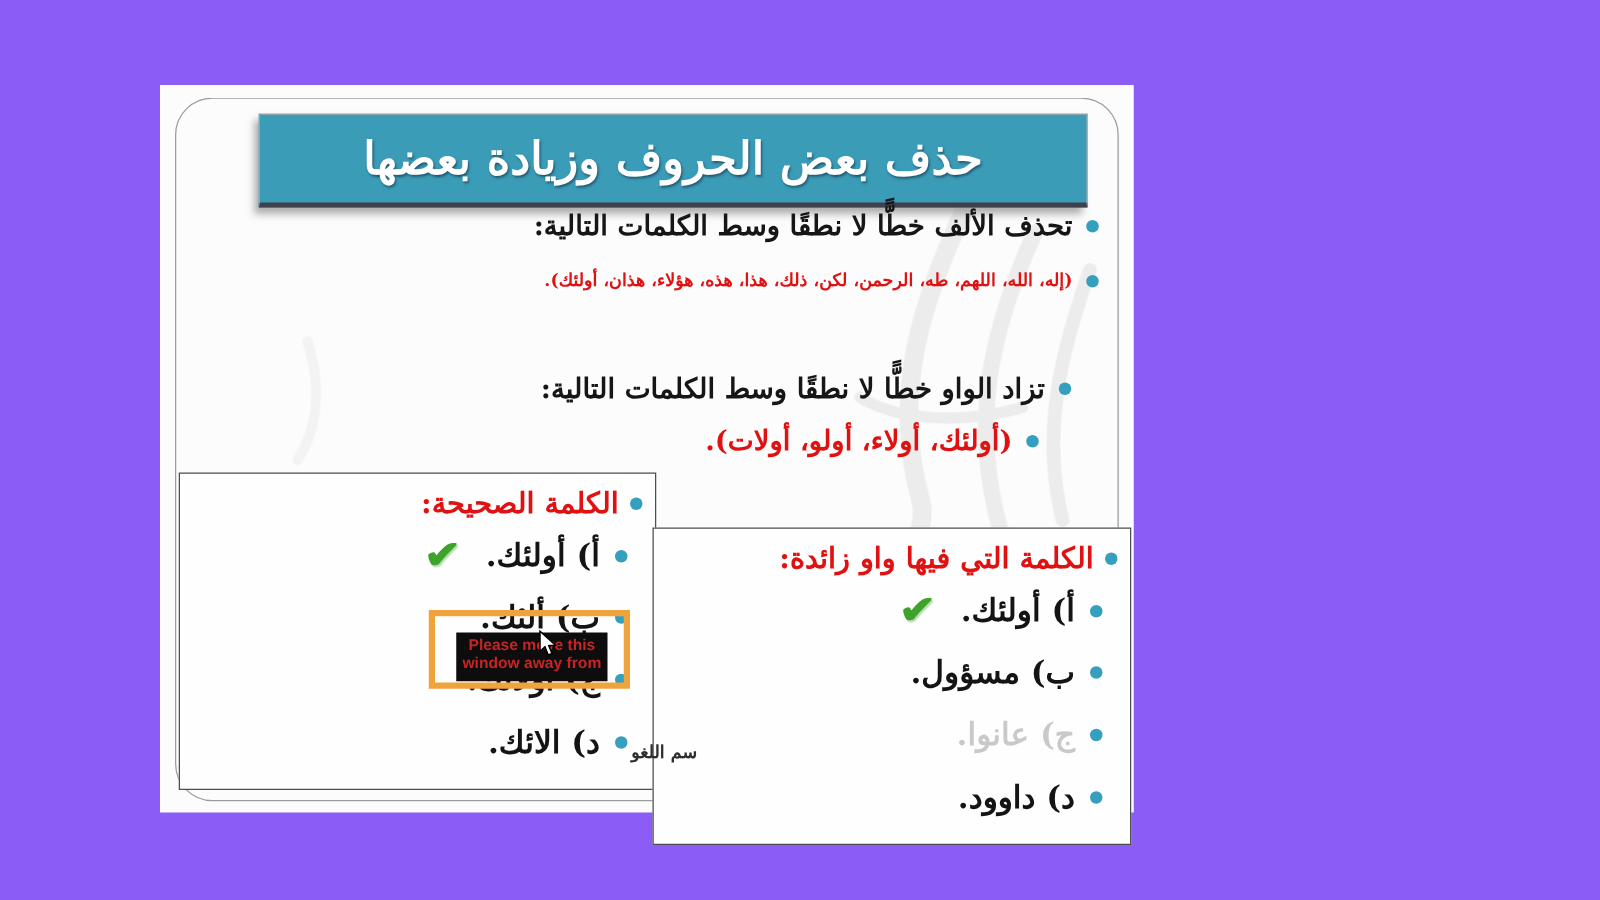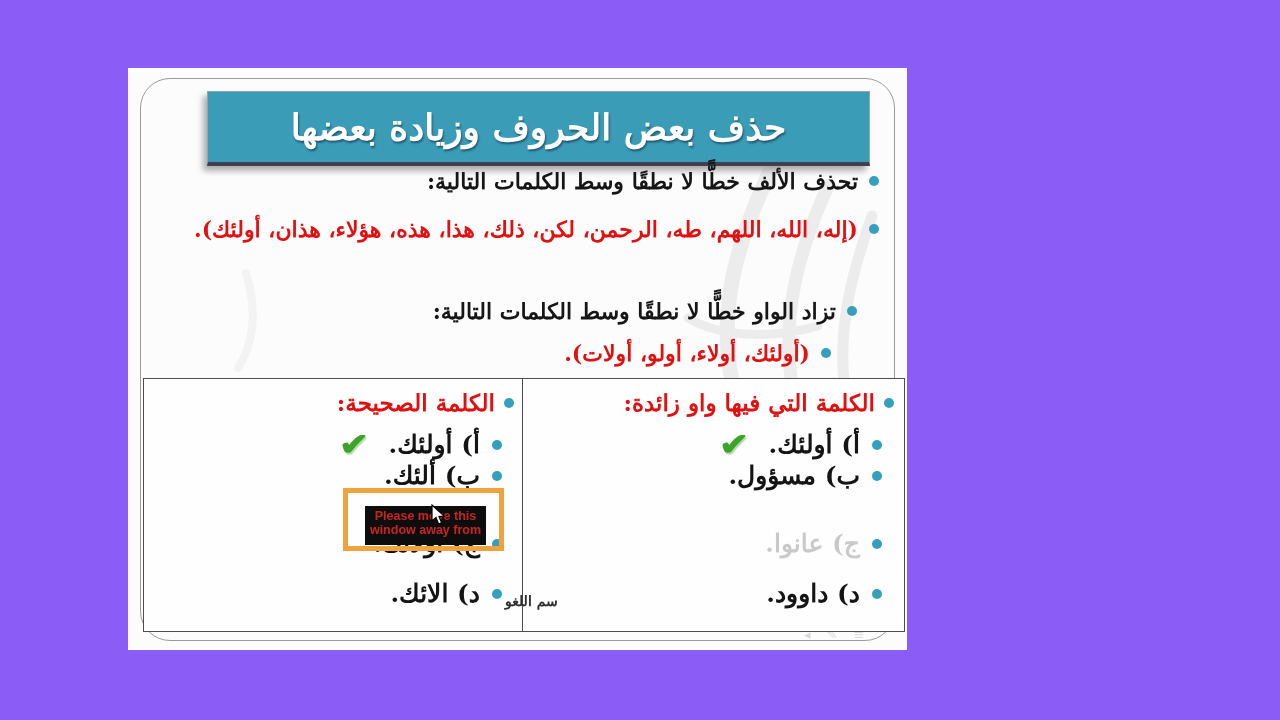--- a/index.html
+++ b/index.html
@@ -21,36 +21,36 @@
           display:flex;align-items:center;justify-content:center;}
   .banner-title{color:#ffffff;font-size:36px;font-weight:bold;white-space:nowrap;
                 text-shadow:1px 2px 2px rgba(25,70,90,.75);}
 
   
   .brow{position:absolute;direction:rtl;z-index:10;font-weight:bold;white-space:nowrap;
         display:flex;align-items:center;}
   .dot{width:10px;height:10px;border-radius:50%;background:#35a0bd;display:inline-block;
        margin-left:11px;flex:0 0 auto;}
   .b1{top:100px;right:28px;font-size:22px;color:#161616;}
-  .b2{top:148px;right:28px;font-size:22px;color:#e01111;}
+  .b2{top:148px;right:28px;font-size:14px;color:#e01111;}
   .b3{top:230px;right:50px;font-size:22px;color:#161616;}
   .b4{top:272px;right:76px;font-size:22px;color:#e01111;}
 
   
   .qbox{position:absolute;top:310px;height:252px;background:#fefefe;border:1.5px solid #4d4d4d;
         direction:rtl;z-index:10;padding-left:35px;}
   .qbox.leftbox{left:15px;width:345px;}
-  .qbox.rightbox{left:394px;width:346px;}
+  .qbox.rightbox{left:394px;width:346px;margin-top:44px;}
   .qheader{position:absolute;top:10px;right:10px;font-size:23px;font-weight:bold;color:#e01111;
            display:flex;align-items:center;white-space:nowrap;}
   .qheader .dot{margin-left:9px;}
   .opt{position:absolute;right:22px;font-size:25px;font-weight:bold;color:#141414;
        display:flex;align-items:center;white-space:nowrap;}
   .opt .dot{margin-left:12px;}
-  .o1{top:50px;} .o2{top:82px;} .o3{top:150px;} .o4{top:200px;}
+  .o1{top:50px;} .o2{top:100px;} .o3{top:150px;} .o4{top:200px;}
   .opt.faded .opt-label{opacity:.22;}
   .check{color:#3da32b;font-size:31px;margin-right:22px;line-height:1;
          text-shadow:1px 2px 1px rgba(120,190,100,.55);transform:scaleX(1.15);}
 
   
   .tooltip{position:absolute;left:215px;top:420px;width:151px;height:53px;z-index:40;
            border:5px solid #efa33c;background:transparent;}
   .tooltip-msg{position:absolute;left:17px;top:13px;width:121px;height:39px;background:#0d0d0d;
                color:#c92424;font-family:"Liberation Sans","DejaVu Sans",sans-serif;
                font-weight:bold;font-size:12.5px;line-height:14px;text-align:center;

